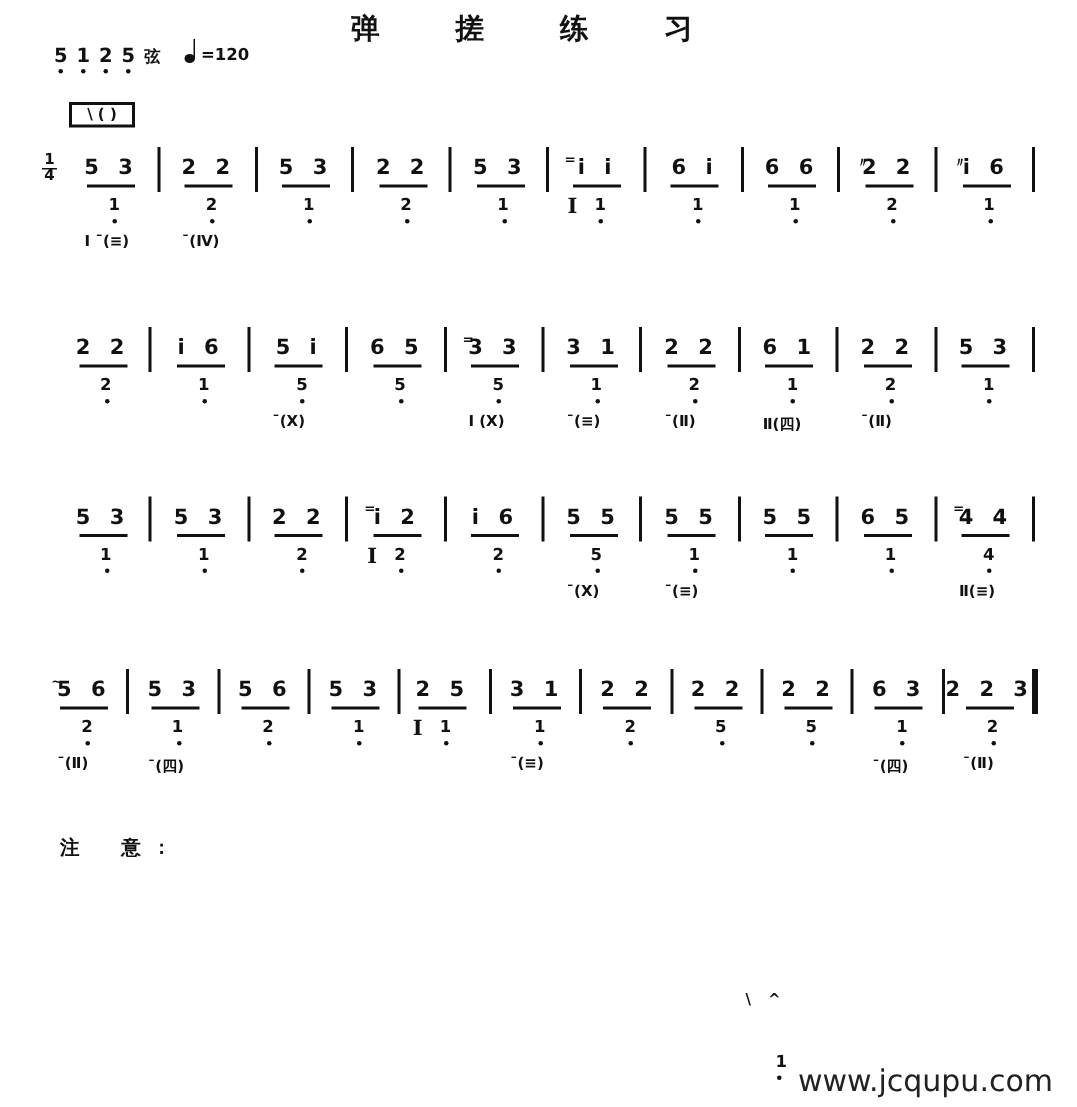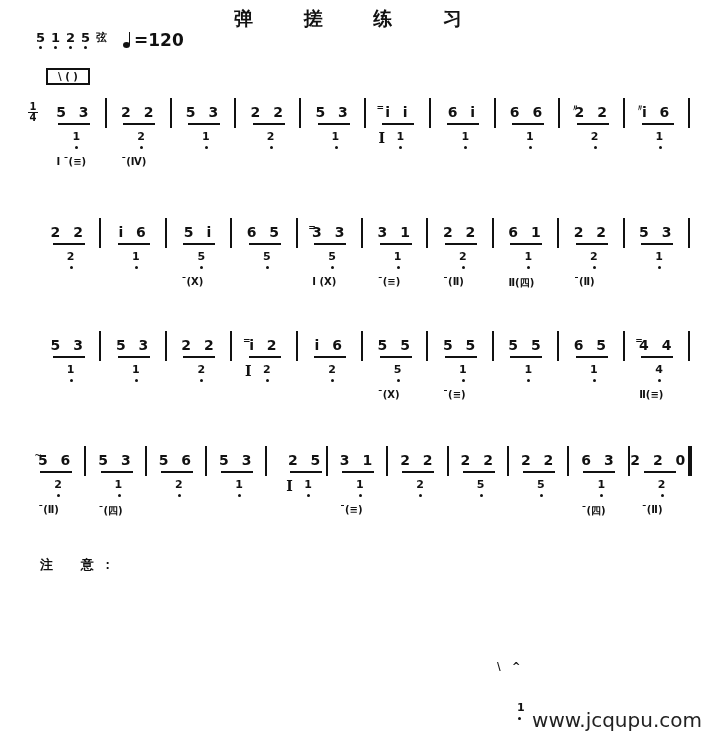--- a/index.html
+++ b/index.html
@@ -5,21 +5,21 @@
   html, body { margin:0; padding:0; background:#ffffff; }
   body { width:718px; height:738px; position:relative; overflow:hidden; color:#111;
          font-family:"DejaVu Sans", "Liberation Sans", sans-serif; }
   .title { position:absolute; top:6px; left:0; width:718px; text-align:center;
            font-family:"DejaVu Serif", "Liberation Serif", serif; font-size:19px; font-weight:bold;
            letter-spacing:22px; }
   .header { position:absolute; top:30px; left:36px; font-size:13px; font-weight:bold; display:flex; align-items:flex-start; gap:6px; }
   .tune-notes { display:flex; gap:6px; }
   .tn { position:relative; width:9px; text-align:center; }
   .tn .dot { position:absolute; left:3px; top:16px; width:3px; height:3px; border-radius:50%; background:#111; }
-  .tempo { font-size:17px; margin-left:2px; }
+  .tempo { font-size:11px; margin-left:2px; }
   .tempo .qnote { display:inline-block; width:7px; height:6px; border-radius:50%; background:#111; position:relative; margin:0 4px 0 8px; vertical-align:-2px;}
   .tempo .qnote::after { content:""; position:absolute; right:0; bottom:3px; width:1.5px; height:13px; background:#111; }
   .legend-box { position:absolute; top:68px; left:46px; width:40px; height:13px; border:2px solid #111; font-size:10px; line-height:13px; text-align:center; font-weight:bold; }
 
   .row { position:absolute; left:0; width:718px; height:110px; }
   .timesig { position:absolute; font-size:10px; font-weight:bold; line-height:10px; text-align:center; width:10px; }
   .timesig .num { border-bottom:1.5px solid #111; }
   .measure { position:absolute; top:0; height:100px; width:60px; }
   .bar { position:absolute; width:2px; height:30px; background:#111; }
   .bar.final { width:4px; }
@@ -324,21 +324,21 @@
         <span class="bass-dot"></span>
       </div>
       <div class="bar" style="left: 205.091px; top: 8px;"></div>
       <div class="measure" style="left: 207.091px; width: 60.3636px;">
         <div class="notes">5 3</div>
         <div class="beam"></div>
         <span class="bass">1</span>
         <span class="bass-dot"></span>
       </div>
       <div class="bar" style="left: 265.455px; top: 8px;"></div>
-      <div class="measure" style="left: 276px; width: 60.3636px;">
+      <div class="measure" style="left: 265px; width: 60.3636px;">
         <div class="notes">2 5</div>
         <div class="beam"></div>
         <span class="tech" style="left:10.181818181818183px">I</span>
         <span class="bass">1</span>
         <span class="bass-dot"></span>
       </div>
       <div class="bar" style="left: 325.818px; top: 8px;"></div>
       <div class="measure" style="left: 327.818px; width: 60.3636px;">
         <div class="notes">3 1</div>
         <div class="beam"></div>
@@ -370,21 +370,21 @@
       <div class="bar" style="left: 567.273px; top: 8px;"></div>
       <div class="measure" style="left: 569.273px; width: 60.3636px;">
         <div class="notes">6 3</div>
         <div class="beam"></div>
         <span class="bass">1</span>
         <span class="bass-dot"></span>
         <span class="fingering">¯(四)</span>
       </div>
       <div class="bar" style="left: 627.636px; top: 8px;"></div>
       <div class="measure" style="left: 629.636px; width: 60.3636px;">
-        <div class="notes">2 2 0</div>
+        <div class="notes">2 2 3</div>
         <div class="beam"></div>
         <span class="bass">2</span>
         <span class="bass-dot"></span>
         <span class="fingering">¯(Ⅱ)</span>
       </div>
       <div class="bar final" style="left: 688px; top: 8px;"></div>
     </div>
   </div>
 
 <div class="notes-section">

